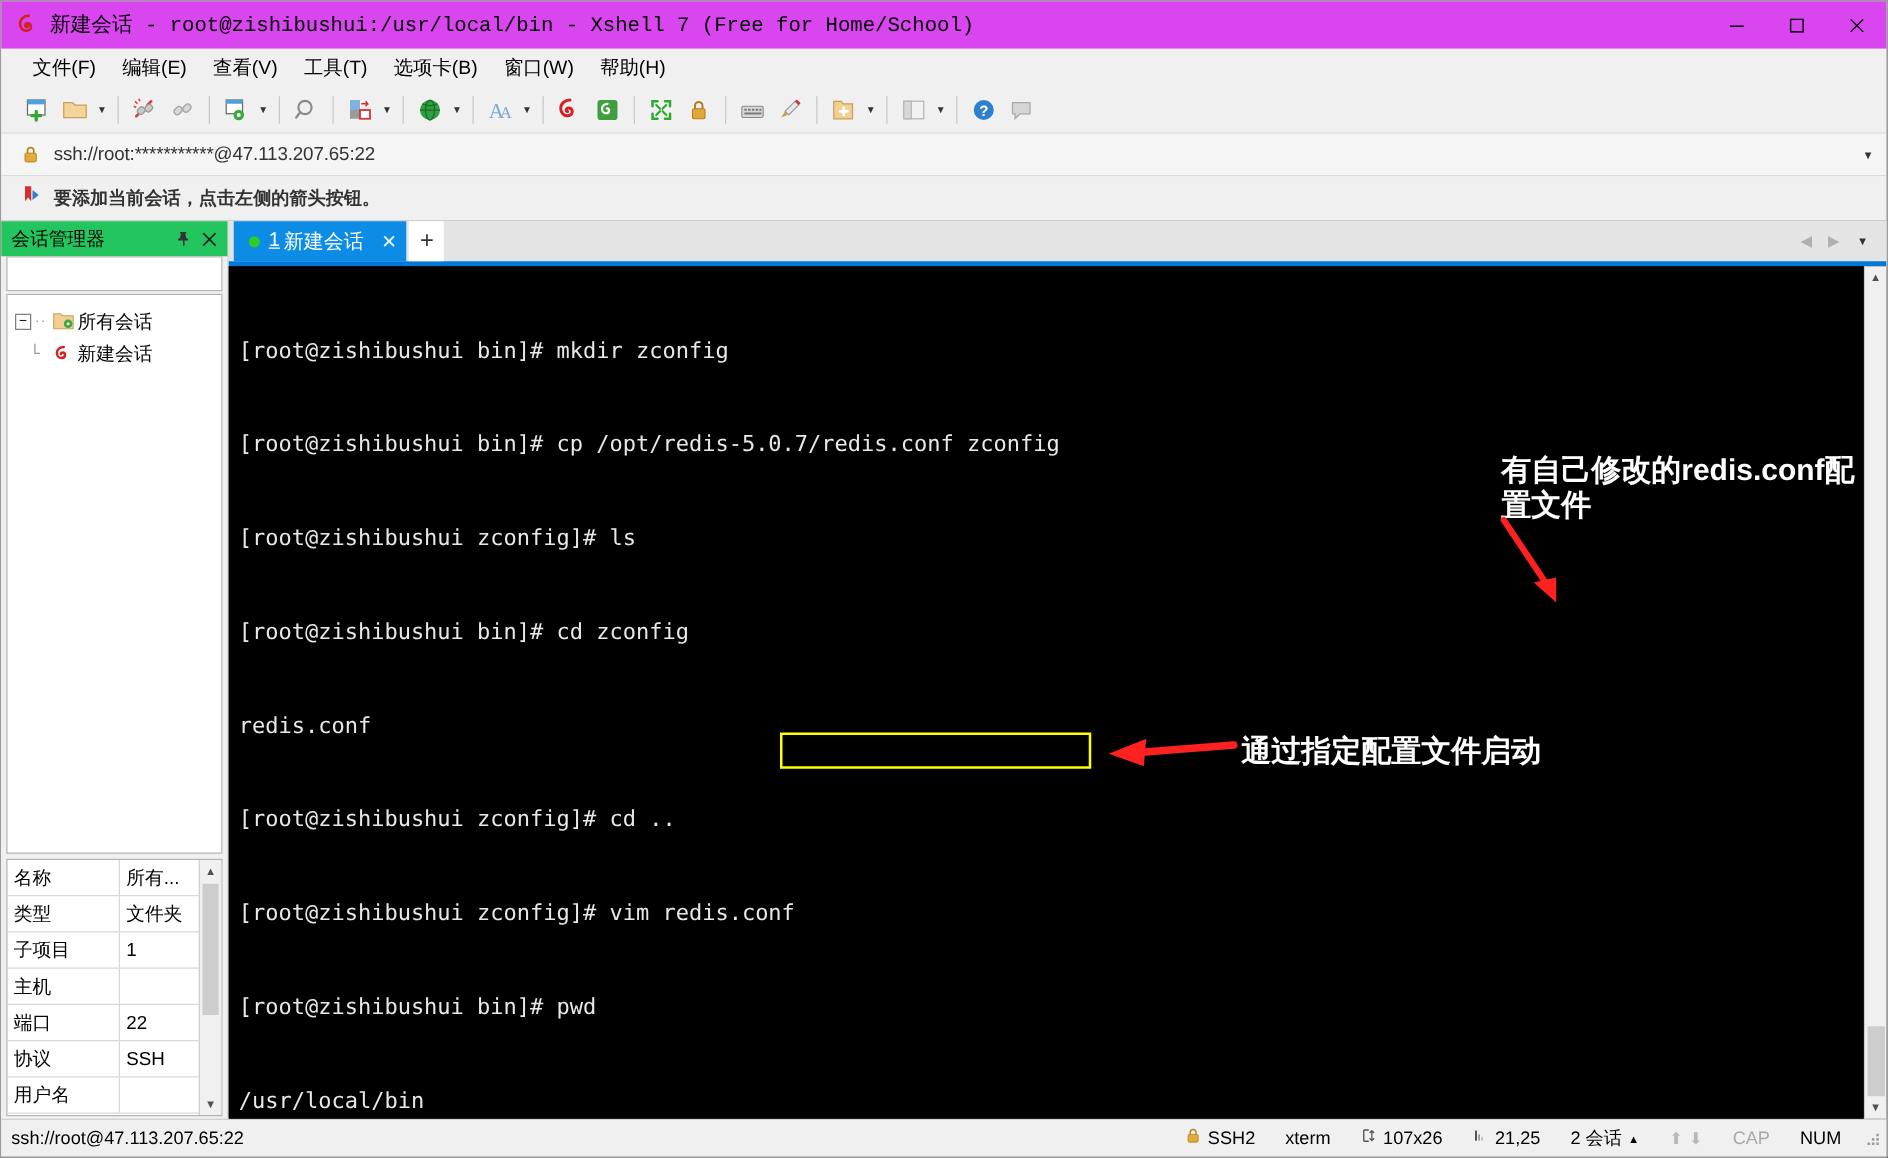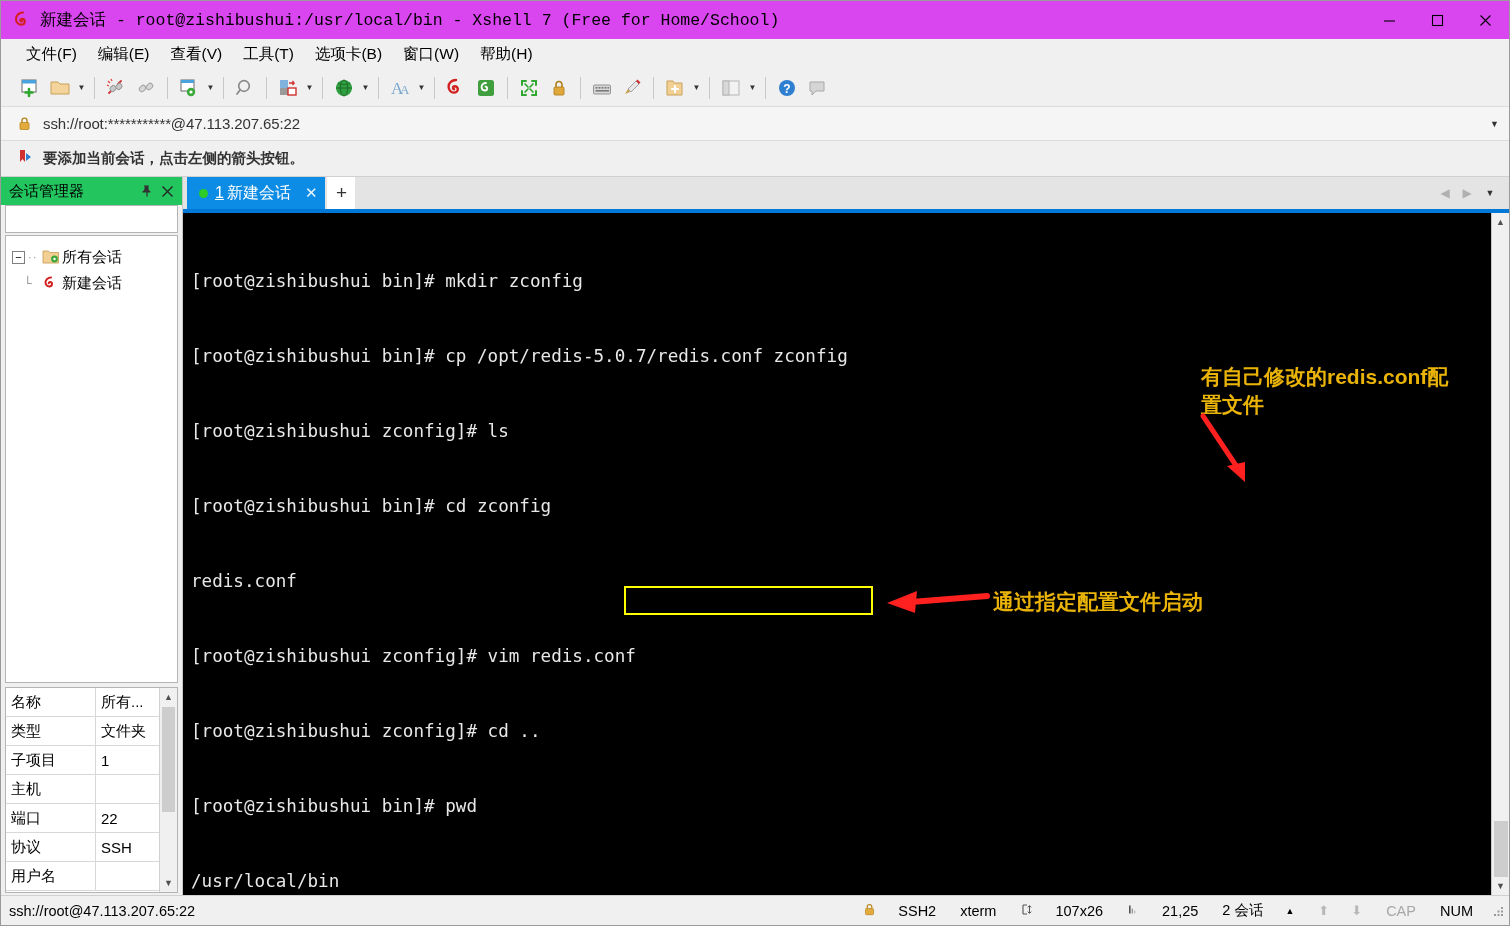--- a/index.html
+++ b/index.html
@@ -225,40 +225,40 @@
     width: 18px; min-width: 18px; background: #f0f0f0;
     display: flex; flex-direction: column; align-items: center;
     border-left: 1px solid #c8c8c8;
   }
   .ts-arrow { height: 18px; width: 18px; display: flex; align-items: center; justify-content: center; font-size: 9px; color: #505050; }
   .ts-track { flex: 1; width: 18px; position: relative; }
   .ts-thumb { position: absolute; left: 2px; right: 2px; bottom: 0; height: 56px; background: #cdcdcd; }
 
   
   .annot {
-    position: absolute; color: #eab308; font-weight: bold;
+    position: absolute; color: #ffffff; font-weight: bold;
     font-family: "Liberation Sans", sans-serif;
-    font-size: 21px; line-height: 28px; white-space: pre-line;
+    font-size: 24px; line-height: 28px; white-space: pre-line;
   }
   .arrow-svg { position: absolute; pointer-events: none; }
   .hl-box {
     position: absolute; border: 2.5px solid #ffff00;
     pointer-events: none;
   }
 
   
   .statusbar {
     height: 30px; min-height: 30px;
     display: flex; align-items: center;
     background: #f0f0f0;
     border-top: 1px solid #d0d0d0;
     font-size: 14.5px; color: #000;
   }
   .sts-left { padding-left: 8px; }
-  .sts-cell { display: flex; align-items: center; gap: 22px; padding: 0 12px; white-space: nowrap; }
+  .sts-cell { display: flex; align-items: center; gap: 5px; padding: 0 12px; white-space: nowrap; }
   .sts-dim { color: #a8a8a8; }
   .sts-grip { width: 14px; height: 14px; margin-left: 6px; margin-right: 4px; }
 </style>
 </head>
 <body>
 
 <div class="app">
 
   <div class="titlebar">
     <div class="title-icon">
@@ -575,22 +575,22 @@
         </div>
       </div>
 
       <div class="term-wrap">
         <div class="terminal">
           <div class="term-line c-white">[root@zishibushui bin]# mkdir zconfig</div>
           <div class="term-line c-white">[root@zishibushui bin]# cp /opt/redis-5.0.7/redis.conf zconfig</div>
           <div class="term-line c-white">[root@zishibushui zconfig]# ls</div>
           <div class="term-line c-white">[root@zishibushui bin]# cd zconfig</div>
           <div class="term-line c-white">redis.conf</div>
+          <div class="term-line c-white">[root@zishibushui zconfig]# cd ..</div>
           <div class="term-line c-white">[root@zishibushui zconfig]# vim redis.conf</div>
-          <div class="term-line c-white">[root@zishibushui zconfig]# cd ..</div>
           <div class="term-line c-white">[root@zishibushui bin]# pwd</div>
           <div class="term-line c-white">/usr/local/bin</div>
           
 
           
           
 
           
           
 

